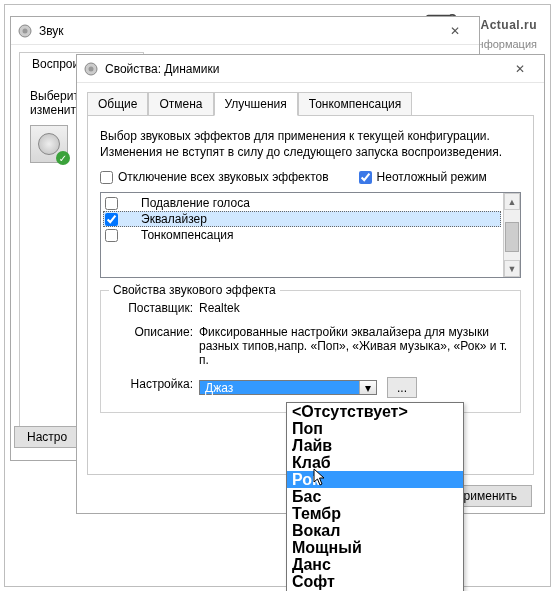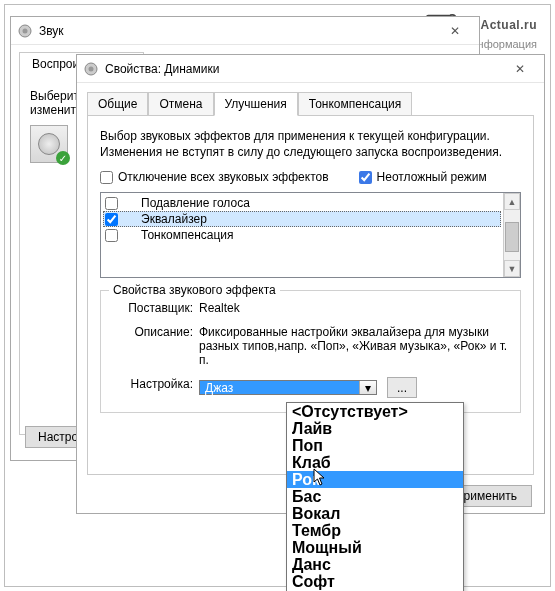--- a/index.html
+++ b/index.html
@@ -20,21 +20,21 @@
 .titlebar .ttext { flex: 1; color: #000; }
 .titlebar .sysbtn { width: 36px; height: 20px; display: flex; align-items: center; justify-content: center; color: #555; }
 .tabrow { display: flex; padding: 6px 8px 0 8px; gap: 0; }
 .tab { padding: 4px 12px; border: 1px solid #c9c9c9; border-bottom: none; background: #fff; position: relative; top: 1px; font-size: 12px; cursor: default; }
 .tabbody { border: 1px solid #c9c9c9; margin: 0 8px 8px 8px; padding: 10px; height: calc(100% - 82px); }
 .back-msg { margin: 4px 0 8px 0; }
 .device-row { display: flex; align-items: center; gap: 8px; }
 .device-icon { width: 38px; height: 38px; background: linear-gradient(#f0f0f0,#d8d8d8); border: 1px solid #aaa; display:flex; align-items:center; justify-content:center; position: relative; }
 .device-icon .circle { width: 22px; height: 22px; border-radius: 50%; background: radial-gradient(#eee,#bbb); border: 1px solid #888; }
 .device-icon .check { position:absolute; bottom:-3px; right:-3px; width:14px; height:14px; border-radius:50%; background:#3ba23b; display:flex; align-items:center; justify-content:center; color:#fff; font-size:10px; }
-.back-btns { position: absolute; bottom: 12px; left: 14px; }
+.back-btns { position: absolute; bottom: 12px; left: 3px; }
 .btn { background: #e1e1e1; border: 1px solid #adadad; padding: 3px 12px; font-size: 12px; cursor: default; }
 
 
 .win-front { top: 54px; left: 76px; width: 469px; height: 460px; z-index: 5; }
 .front-tabs { display: flex; padding: 8px 10px 0 10px; }
 .ftab { padding: 4px 10px; border: 1px solid #c9c9c9; background: #fff; font-size: 12px; position:relative; top:1px; }
 .ftab.inactive { background: #f6f6f6; }
 .ftab.active { border-bottom: 1px solid #fff; z-index:2; }
 .front-body { border:1px solid #c9c9c9; margin: 0 10px 10px 10px; padding: 12px; height: 360px; position: relative; }
 .desc-text { line-height: 1.35; margin-bottom: 10px; }
@@ -184,27 +184,27 @@
     </div>
   </div>
   <div class="front-footer">
     <button class="btn">Отмена</button>
     <button class="btn">Применить</button>
   </div>
 </div>
 
 <div class="dropdown-list">
   <div class="opt">&lt;Отсутствует&gt;</div>
+  <div class="opt">Поп</div>
   <div class="opt">Лайв</div>
-  <div class="opt">Поп</div>
   <div class="opt">Клаб</div>
   <div class="opt sel">Рок</div>
   <div class="opt">Бас</div>
+  <div class="opt">Тембр</div>
   <div class="opt">Вокал</div>
-  <div class="opt">Тембр</div>
   <div class="opt">Мощный</div>
   <div class="opt">Данс</div>
   <div class="opt">Софт</div>
   <div class="opt">Вечеринка</div>
 
 </div>
 
 <div class="cursor-arrow">
   <svg viewBox="0 0 15 20">
       <path d="M1 1 L1 14 L4.5 11 L7 17 L9 16 L6.5 10 L11 10 Z" fill="#fff" stroke="#000" stroke-width="1"></path>

